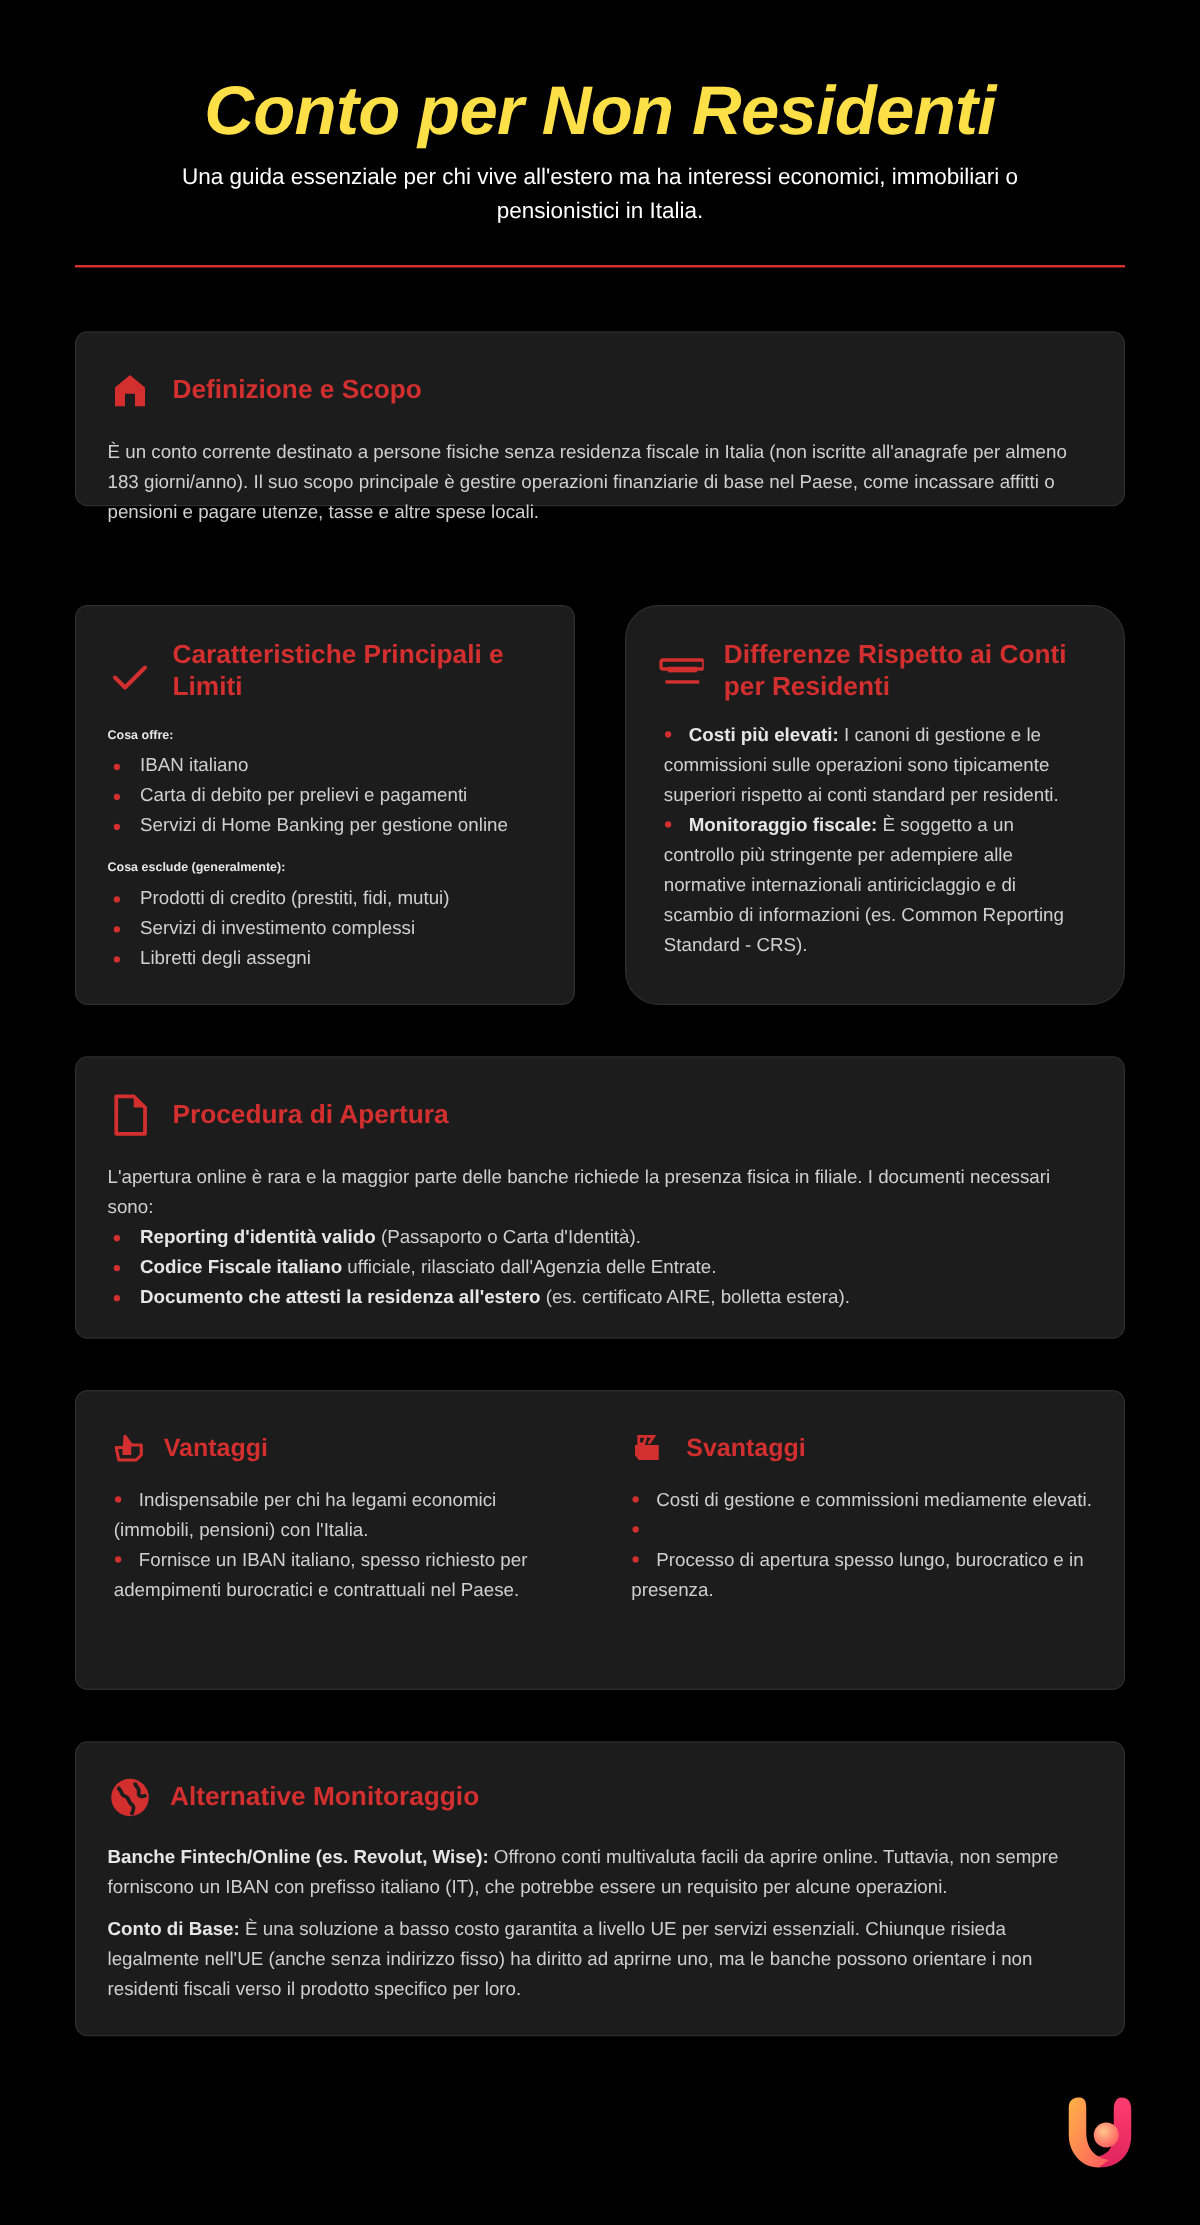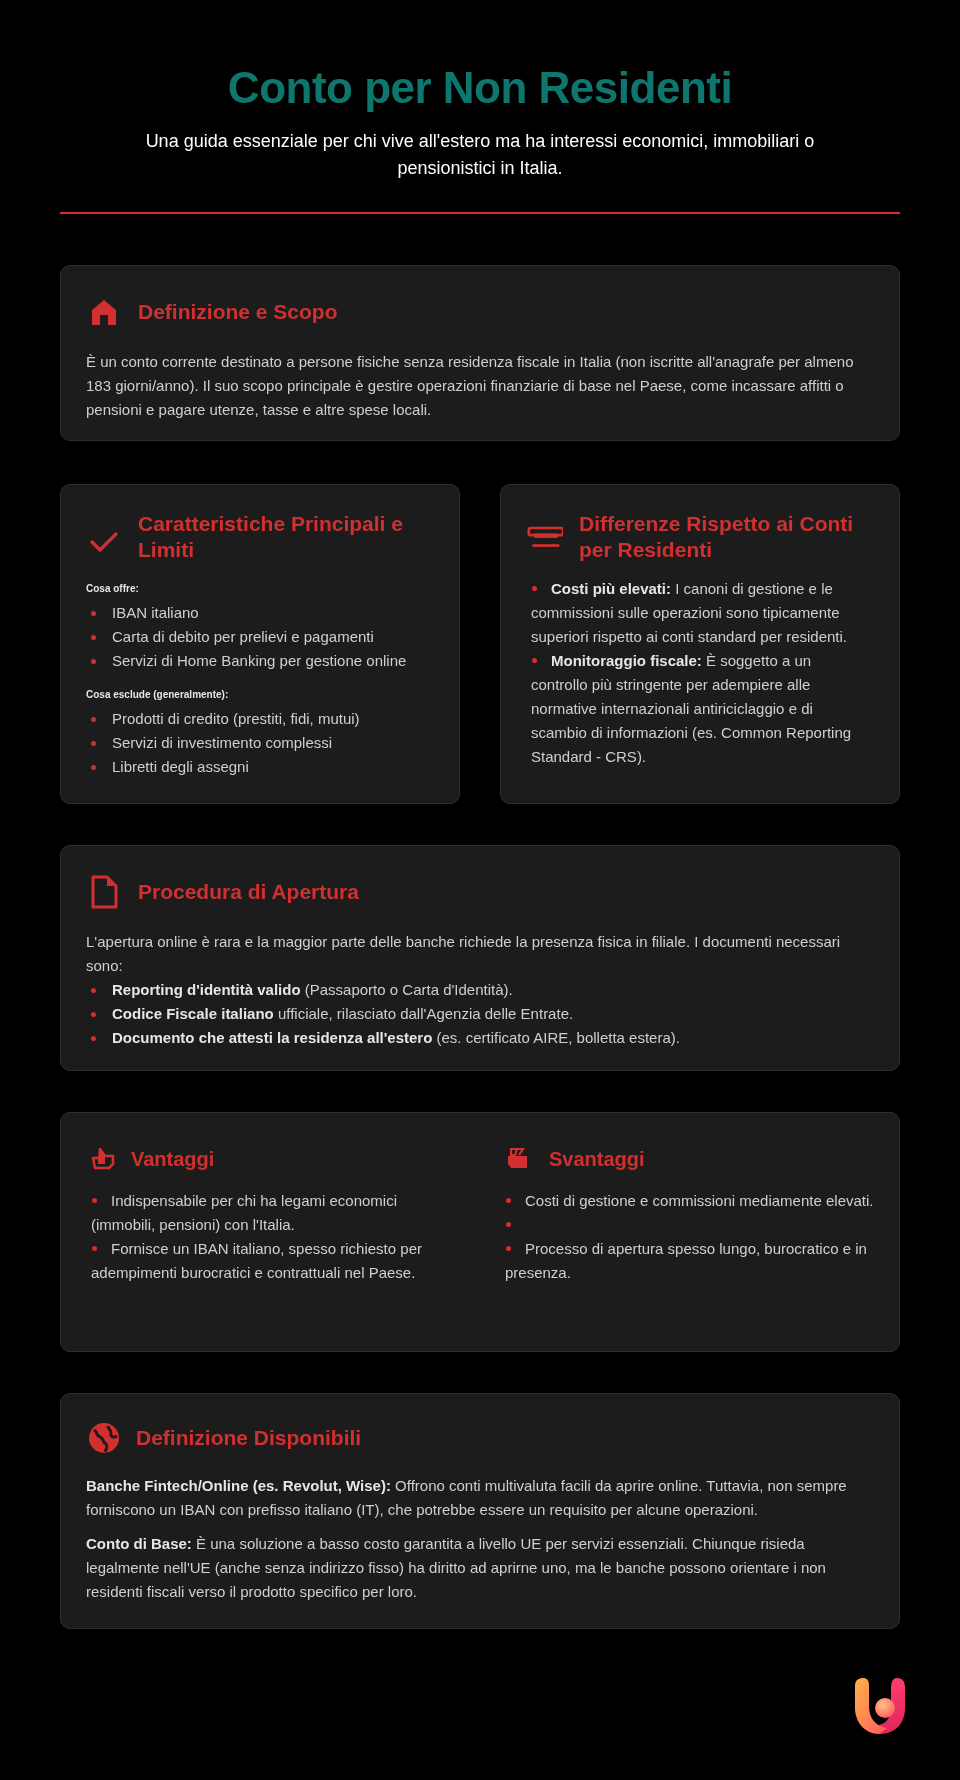--- a/index.html
+++ b/index.html
@@ -4,22 +4,23 @@
 <style>
   * { box-sizing: border-box; margin: 0; padding: 0; }
   html, body { background: #000; }
   body {
     width: 960px; height: 1780px; position: relative; overflow: hidden;
     font-family: "Liberation Sans", "DejaVu Sans", sans-serif;
     color: #d6d6d6;
   }
   .header { text-align: center; padding-top: 58px; }
   .title {
-    color: #0f766e; font-weight: 700; font-size: 44px; letter-spacing: -0.5px;
+    color: #fde047; font-weight: 700; font-size: 55px; letter-spacing: -0.5px;
     line-height: 60px;
+    font-style: italic;
   }
   .subtitle {
     color: #ffffff; font-size: 18px; line-height: 27px;
     width: 720px; margin: 10px auto 0;
   }
   .rule { position: absolute; left: 60px; top: 212px; width: 840px; height: 2px; background: #d32f2f; }
 
   .card {
     position: absolute; background: #1c1c1d; border: 1px solid #2e2e30;
     border-radius: 10px;
@@ -46,21 +47,21 @@
 </style>
 </head>
 <body>
 
 <div class="header">
   <h1 class="title">Conto per Non Residenti</h1>
   <p class="subtitle">Una guida essenziale per chi vive all'estero ma ha interessi economici, immobiliari o pensionistici in Italia.</p>
 </div>
 <div class="rule"></div>
 
-<section class="card" style="left:60px; top:265px; width:840px; height:176px; padding:28px 25px;">
+<section class="card" style="left:60px; top:265px; width:840px; height:140px; padding:28px 25px;">
   <div class="card-head">
     <span class="card-icon">
       <svg width="30" height="30" viewBox="0 0 30 30">
           <path d="M15 3 L27 13 L27 28 L19 28 L19 18 L11 18 L11 28 L3 28 L3 13 Z" fill="#d32f2f"></path>
         </svg>
     </span>
     <h2 class="card-title" style="margin-left:16px">Definizione e Scopo</h2>
   </div>
   <p class="text" style="margin-top:20px">È un conto corrente destinato a persone fisiche senza residenza fiscale in Italia (non iscritte all'anagrafe per almeno 183 giorni/anno). Il suo scopo principale è gestire operazioni finanziarie di base nel Paese, come incassare affitti o pensioni e pagare utenze, tasse e altre spese locali.</p>
 </section>
@@ -83,21 +84,21 @@
     </ul>
     <div class="sub-h" style="margin-top:10px">Cosa esclude (generalmente):</div>
     <ul class="bul">
       <li>Prodotti di credito (prestiti, fidi, mutui)</li>
       <li>Servizi di investimento complessi</li>
       <li>Libretti degli assegni</li>
     </ul>
   </div>
 </section>
 
-<section class="card" style="left:500px; top:484px; width:400px; height:320px; padding:26px 30px;">
+<section class="card" style="left:500px; top:484px; width:400px; height:320px; padding:26px 30px;border-radius:27px;">
   <div class="card-head" style="align-items:flex-start">
     <span class="card-icon" style="margin-top:8px; margin-left:-4px">
       <svg width="40" height="30" viewBox="0 0 40 30">
           <rect x="2" y="5" width="38" height="8" rx="2" fill="none" stroke="#d32f2f" stroke-width="3"></rect>
           <rect x="8" y="11" width="26" height="5" fill="#d32f2f"></rect>
           <rect x="6" y="23" width="30" height="3" fill="#d32f2f"></rect>
         </svg>
     </span>
     <h2 class="card-title" style="margin-left:16px">Differenze Rispetto ai Conti per Residenti</h2>
   </div>
@@ -162,21 +163,21 @@
 
 <section class="card" style="left:60px; top:1393px; width:840px; height:236px; padding:26px 25px;">
   <div class="card-head">
     <span class="card-icon">
       <svg width="36" height="36" viewBox="0 0 36 36">
           <circle cx="18" cy="18" r="15" fill="#d32f2f"></circle>
           <path d="M8 10 C12 12 10 16 14 17 C18 18 16 22 20 24 C22 26 20 30 19 32" fill="none" stroke="#1c1c1d" stroke-width="3"></path>
           <path d="M22 6 C22 10 26 10 25 14 C24 17 28 18 31 16" fill="none" stroke="#1c1c1d" stroke-width="3"></path>
         </svg>
     </span>
-    <h2 class="card-title" style="margin-left:14px">Definizione Disponibili</h2>
+    <h2 class="card-title" style="margin-left:14px">Alternative Monitoraggio</h2>
   </div>
   <p class="text" style="margin-top:18px"><b>Banche Fintech/Online (es. Revolut, Wise):</b><span> Offrono conti multivaluta facili da aprire online. Tuttavia, non sempre forniscono un IBAN con prefisso italiano (IT), che potrebbe essere un requisito per alcune operazioni.</span></p>
   <p class="text" style="margin-top:10px"><b>Conto di Base:</b><span> È una soluzione a basso costo garantita a livello UE per servizi essenziali. Chiunque risieda legalmente nell'UE (anche senza indirizzo fisso) ha diritto ad aprirne uno, ma le banche possono orientare i non residenti fiscali verso il prodotto specifico per loro.</span></p>
 </section>
 
 <div class="logo">
   <svg width="72" height="72" viewBox="0 0 72 72">
     <defs>
       <linearGradient id="lg1" x1="0" y1="0" x2="1" y2="1">
         <stop offset="0" stop-color="#ffb347"></stop>

